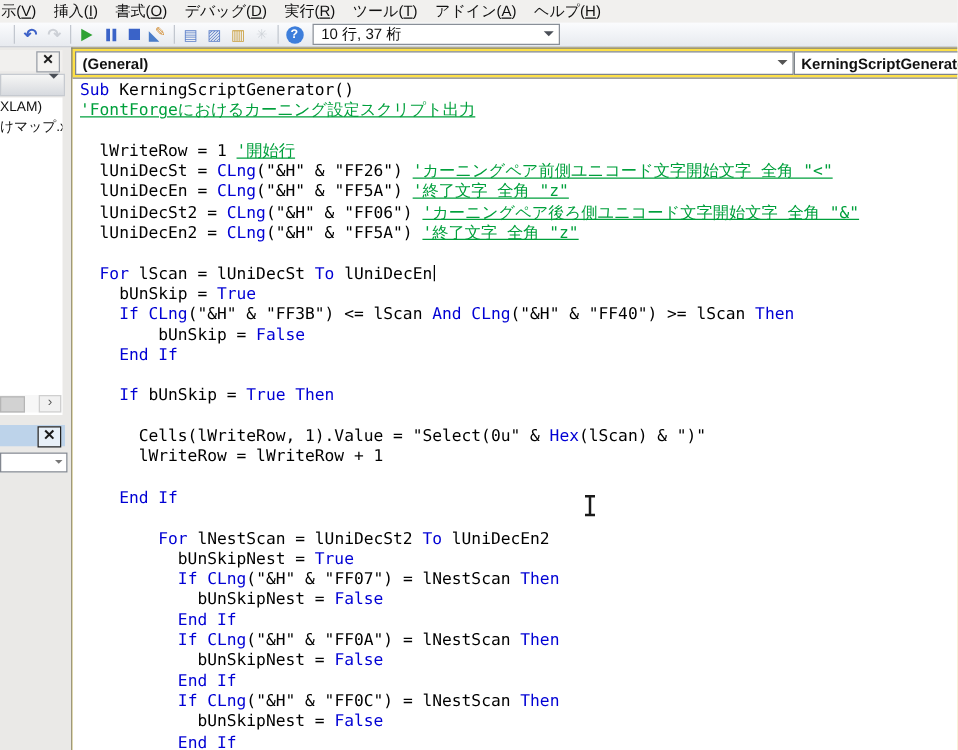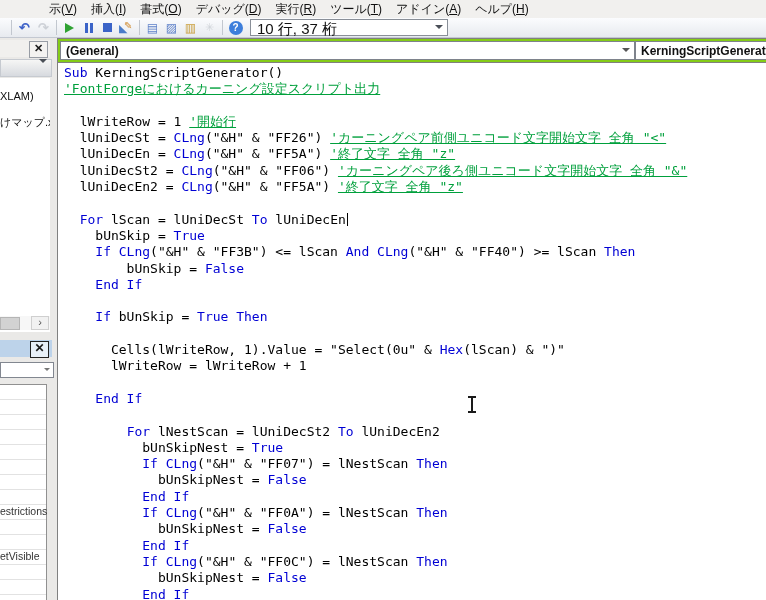--- a/index.html
+++ b/index.html
@@ -1,21 +1,21 @@
 <!DOCTYPE html>
 <html style="--kw: #0000D4; --cm: #00A03C;"><head>
 <meta charset="utf-8">
 <style>
   html,body{margin:0;padding:0;}
   .screen{position:relative;width:766px;height:600px;overflow:hidden;background:#EAE9E7;
           font-family:"Liberation Sans",sans-serif;color:#111;}
 
   
   .menubar{position:absolute;left:0;top:0;right:0;height:18px;background:#F1F0EE;
-           display:flex;align-items:center;font-size:12px;padding-left:48px;}
+           display:flex;align-items:center;font-size:12px;}
   .menu-item{padding:2px 7px;white-space:nowrap;}
   .menu-item:first-child{padding-left:1px;}
 
   
   .toolbar{position:absolute;left:0;top:18px;right:0;height:19px;
            background:linear-gradient(#FBFCFE,#E7EAEF);border-bottom:1px solid #C3C8D1;
            display:flex;align-items:center;}
   .tb-sep{width:1px;height:15px;background:#C2C7CF;margin:0 3px;flex:0 0 auto;}
   .tb-btn{width:19px;height:16px;display:flex;align-items:center;justify-content:center;
           font-size:13px;flex:0 0 auto;position:relative;}
@@ -29,54 +29,54 @@
   .clipbox{overflow:hidden;width:8px;justify-content:flex-start;}
   .shape-run{width:0;height:0;border-left:9px solid #2FA233;border-top:5px solid transparent;border-bottom:5px solid transparent;}
   .shape-break{display:flex;gap:2px;}
   .shape-break i{width:3px;height:10px;background:#3A63C8;}
   .shape-reset{width:9px;height:9px;background:#3A63C8;}
   .shape-design-a{color:#4A7CC9;font-size:11px;position:absolute;left:2px;top:2px;}
   .shape-design-b{color:#D08A2E;font-size:10px;position:absolute;left:7px;top:0px;}
   .help-circle{width:14px;height:14px;border-radius:50%;background:#3D7EDB;color:#fff;
                font-size:10px;font-weight:bold;display:flex;align-items:center;justify-content:center;}
   .pos-box{margin-left:5px;width:190px;height:15px;background:#fff;border:1px solid #898F98;
-           display:flex;font-size:15px;padding-left:6px;position:relative;flex:0 0 auto;}
+           display:flex;align-items:center;font-size:12px;padding-left:6px;position:relative;flex:0 0 auto;}
   .arrow-down{width:0;height:0;border-left:4px solid transparent;border-right:4px solid transparent;
               border-top:4px solid #4A4F57;}
   .pos-box .arrow-down{position:absolute;right:4px;top:5px;}
 
   
   .left-col{position:absolute;left:0;top:38px;width:57px;bottom:0;background:#EAE9E7;}
   .xbtn{position:absolute;width:17px;height:15px;border:1px solid #989DA5;background:#F4F3F1;
         font-size:11px;line-height:13px;text-align:center;font-weight:bold;color:#1A1A1A;}
   .proj-header{position:absolute;top:2px;left:0;width:50px;height:17px;background:#F1F0EE;}
   .proj-header .xbtn{left:29px;top:1px;}
   .proj-toolbar{position:absolute;top:21px;left:0;width:50px;height:16px;
                 background:linear-gradient(#F6F6F5,#D7DADF);border:1px solid #C6CAD0;}
   .overflow-chevron{position:absolute;right:3px;top:3px;width:9px;}
   .overflow-chevron .bar{height:1.5px;background:#4A4F57;margin-bottom:2px;}
   .overflow-chevron .arrow-down{border-left-width:4.5px;border-right-width:4.5px;}
   .proj-body{position:absolute;top:40px;left:0;width:50px;height:254px;background:#fff;
              font-size:11px;}
-  .tree-item{height:15px;line-height:15px;white-space:nowrap;overflow:hidden;padding-top:11px;}
+  .tree-item{height:15px;line-height:15px;white-space:nowrap;overflow:hidden;padding-top:1px;}
   .hscroll{position:absolute;bottom:2px;left:0;width:50px;height:14px;background:#F7F7F7;}
   .hthumb{position:absolute;left:0;top:1px;width:18px;height:11px;background:#D2D2D2;border:1px solid #B5B5B5;}
   .harrow{position:absolute;left:31px;top:0;width:16px;height:12px;background:#F1F1F1;border:1px solid #CFCFCF;
           color:#555;font-size:11px;text-align:center;line-height:11px;}
   .props-header{position:absolute;top:302px;left:0;width:52px;height:17px;background:#BDD3EA;}
   .props-header .xbtn{left:30px;top:1px;background:#E8F0F8;border-color:#222;font-size:12px;}
   .props-combo{position:absolute;top:324px;left:0;width:52px;height:14px;background:#fff;
                border:1px solid #828790;}
   .props-combo .arrow-down{position:absolute;right:3px;top:5px;border-left-width:3.5px;border-right-width:3.5px;border-top-width:3.5px;border-top-color:#777;}
   .props-grid{position:absolute;top:346px;left:0;width:46px;bottom:0;background:#fff;
               border-top:1px solid #909090;border-right:1px solid #909090;font-size:10.5px;color:#333;}
   .prow{height:14px;line-height:13px;border-bottom:1px solid #E2E2E2;white-space:nowrap;overflow:visible;}
 
   
-  .code-pane{position:absolute;left:57px;top:38px;right:0;bottom:0;background:#84cc16;
+  .code-pane{position:absolute;left:57px;top:38px;right:0;bottom:0;background:#fde047;
              border-left:1px solid #808080;border-top:1px solid #808080;}
   .combo{position:absolute;top:2px;height:17px;background:#fff;border:1px solid #7E838C;
          font-weight:bold;font-size:12px;display:flex;align-items:center;padding-left:5px;
          white-space:nowrap;overflow:hidden;}
   .combo .arrow-down{position:absolute;right:4px;top:6px;border-top-color:#555;}
   .combo-general{left:2px;width:568px;}
   .combo-proc{left:577px;width:210px;}
   .code-area{position:absolute;left:0;right:0;top:23px;bottom:0;background:#fff;
              border-top:1px solid #808080;overflow:hidden;padding:2px 0 0 6px;
              font-family:"DejaVu Sans Mono",monospace;font-size:13px;line-height:16.3px;
@@ -177,37 +177,20 @@
           <span class="hthumb"></span>
           <span class="harrow">›</span>
         </div>
       </div>
     <div class="props-header">
       <span class="xbtn">✕</span>
     </div>
     <div class="props-combo">
       <span class="arrow-down"></span>
     </div>
-    <div class="props-grid">
-        <div class="prow"></div>
-        <div class="prow"></div>
-        <div class="prow"></div>
-        <div class="prow"></div>
-        <div class="prow"></div>
-        <div class="prow"></div>
-        <div class="prow"></div>
-        <div class="prow"></div>
-        <div class="prow">estrictions</div>
-        <div class="prow"></div>
-        <div class="prow"></div>
-        <div class="prow">etVisible</div>
-        <div class="prow"></div>
-        <div class="prow"></div>
-        <div class="prow"></div>
-      </div>
   </div>
 
   <div class="code-pane">
     <div class="combo combo-general">
       <span>(General)</span>
       <span class="arrow-down"></span>
     </div>
     <div class="combo combo-proc">
       <span>KerningScriptGenerator</span>
 

